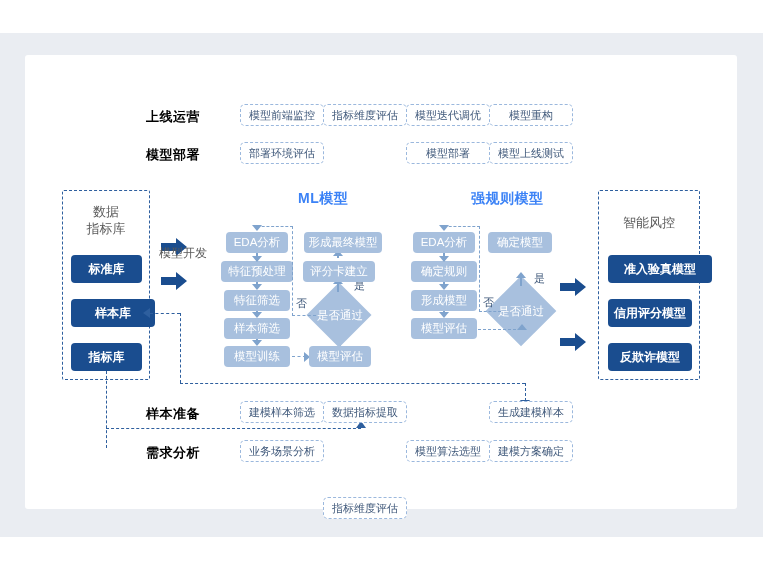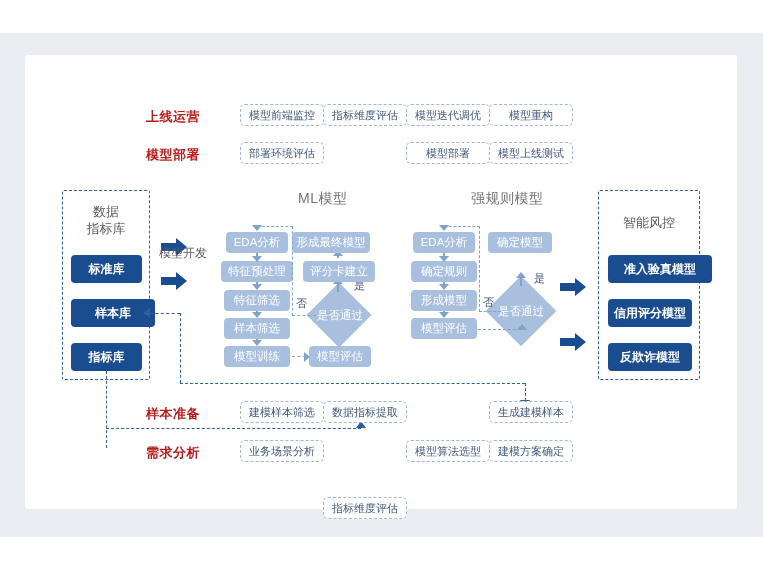--- a/index.html
+++ b/index.html
@@ -26,21 +26,21 @@
   .card {
     position: absolute;
     left: 25px; top: 55px;
     width: 712px; height: 454px;
     background: #ffffff;
     border-radius: 3px;
   }
   
   .row-label {
     position: absolute;
-    color: #b91c1c;
+    color: #000000;
     font-weight: bold;
     font-size: 13px;
     letter-spacing: 0.5px;
     white-space: nowrap;
     text-align: right;
   }
   .pill {
     position: absolute;
     height: 22px;
     border: 1px dashed #9bb8dd;
@@ -77,23 +77,23 @@
     font-size: 12px;
     font-weight: bold;
     display: flex;
     align-items: center;
     justify-content: center;
     white-space: nowrap;
   }
   
   .flow-title {
     position: absolute;
-    color: #737373;
+    color: #3b82f6;
     font-size: 14px;
-    font-weight: normal;
+    font-weight: bold;
     white-space: nowrap;
     letter-spacing: 0.5px;
     padding-left: 28px;
   }
   
   .fbox {
     position: absolute;
     height: 21px;
     background: #a8c0de;
     border-radius: 4px;
@@ -267,21 +267,21 @@
   <div class="yn" style="left:296px; top:296px;">否</div>
 
   <div class="vline" style="left:337px; top:283px; height:9px;"></div>
   <div class="utri" style="left:333px; top:278px;"></div>
 
   <div class="fbox" style="left:303px; top:261px; width:72px;">评分卡建立</div>
 
   <div class="vline" style="left:337px; top:253px; height:5px;"></div>
   <div class="vtri" style="left:333px; top:250px; transform:rotate(180deg);"></div>
 
-  <div class="fbox" style="left:292px; top:232px; width:78px;">形成最终模型</div>
+  <div class="fbox" style="left:304px; top:232px; width:78px;">形成最终模型</div>
 
   <div class="hdot-l" style="left:292px; top:315px; width:24px;"></div>
   <div class="vdot-l" style="left:292px; top:226px; height:90px;"></div>
   <div class="hdot-l" style="left:257px; top:226px; width:36px;"></div>
   <div class="vtri" style="left:252px; top:225px;"></div>
 
   <div class="flow-title" style="left:443px; top:190px;">强规则模型</div>
 
   <div class="fbox" style="left:413px; top:232px; width:62px;">EDA分析</div>
   <div class="fbox" style="left:411px; top:261px; width:66px;">确定规则</div>

